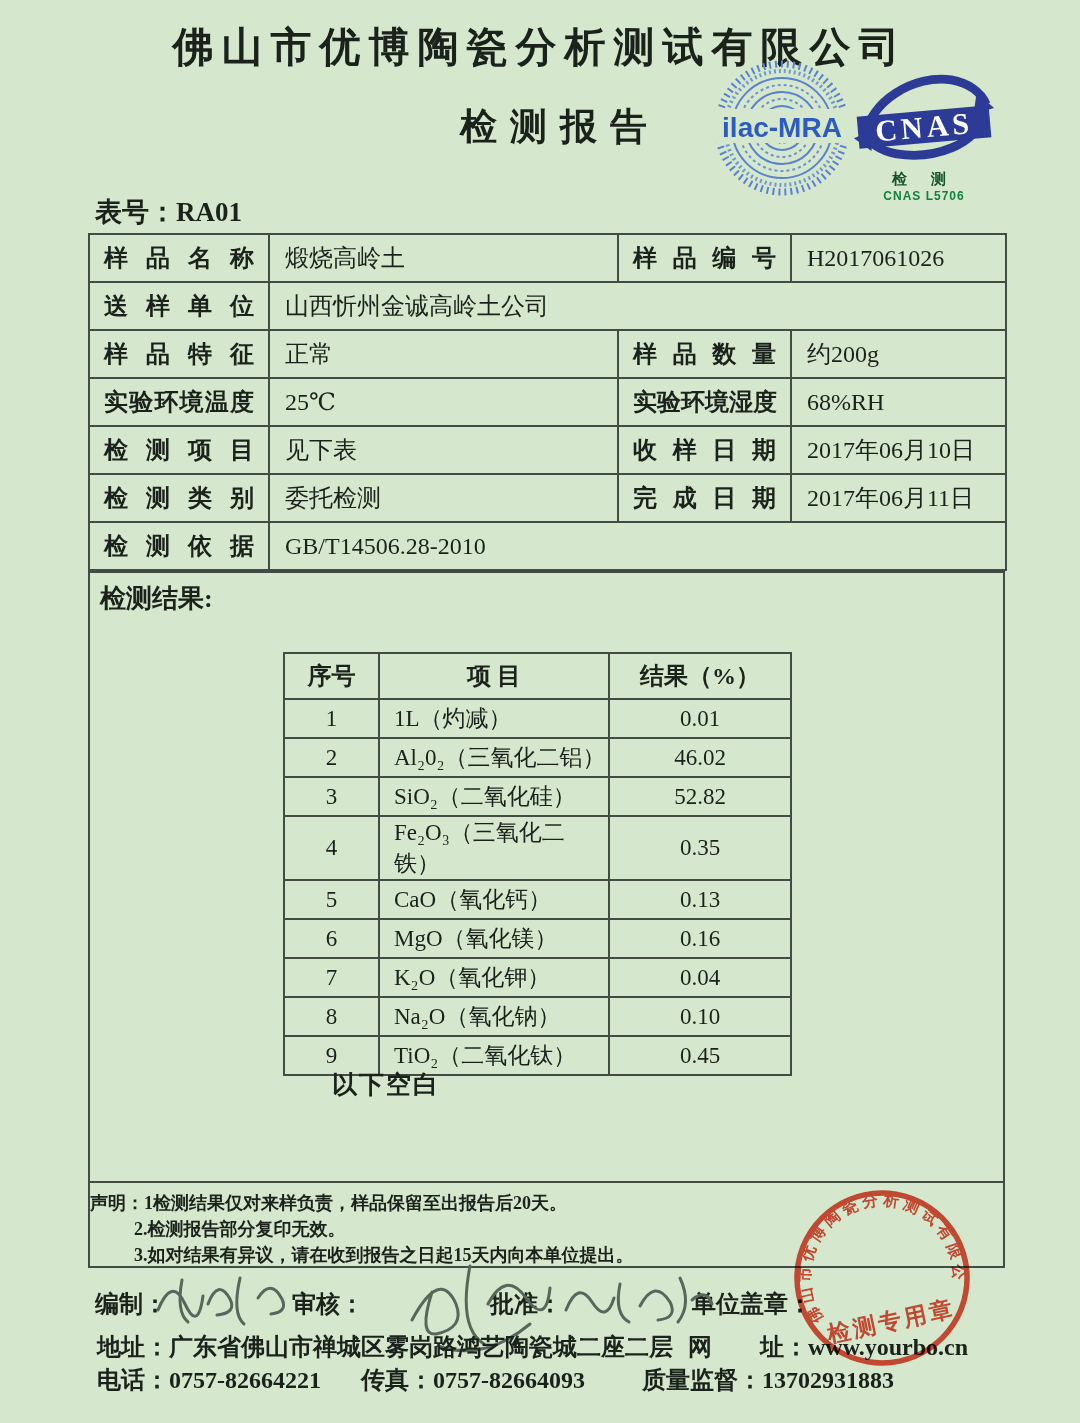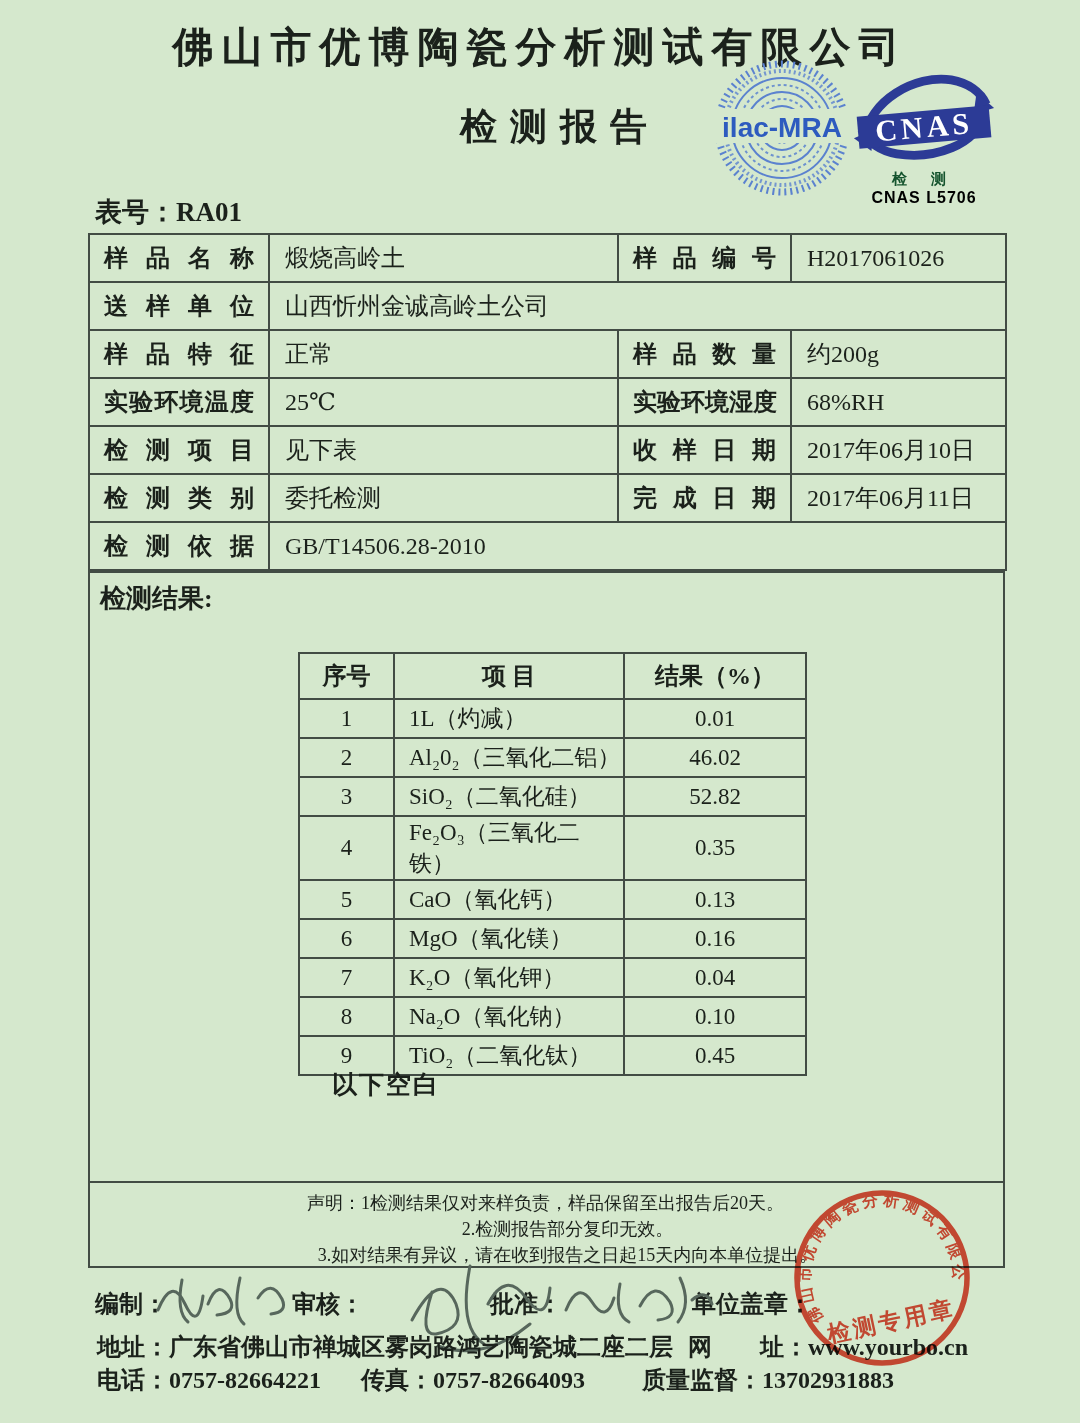--- a/index.html
+++ b/index.html
@@ -19,22 +19,22 @@
     text-align:center; font-size:41px; font-weight:700; letter-spacing:8px;
   }
   .report-title {
     position:absolute; top:102px; left:60px; width:1000px;
     text-align:center; font-size:37px; font-weight:700; letter-spacing:13px;
   }
   .ilac-logo { position:absolute; left:712px; top:58px; width:140px; height:140px; }
   .cnas-logo { position:absolute; left:851px; top:60px; width:146px; }
   .cnas-sub1 { text-align:center; font-size:15px; font-weight:700; letter-spacing:10px;
                color:#14532d; margin-top:2px; font-family:"Liberation Sans",sans-serif; }
-  .cnas-sub2 { text-align:center; font-size:16px; font-weight:700; letter-spacing:1px;
-               color:#000000; font-family:"Liberation Sans",sans-serif; }
+  .cnas-sub2 { text-align:center; font-size:12px; font-weight:700; letter-spacing:1px;
+               color:#15803d; font-family:"Liberation Sans",sans-serif; }
 
   
   .meta-form-no   { position:absolute; left:95px;  top:194px; font-size:27px; font-weight:600; }
   .meta-report-no { position:absolute; left:628px; top:194px; font-size:27px; font-weight:600; }
 
   
   .info-table {
     position:absolute; left:88px; top:233px; width:917px;
     border-collapse:collapse; table-layout:fixed;
   }
@@ -45,33 +45,33 @@
   }
   .info-table td.val { padding-left:15px; font-weight:500; }
 
   
   .results-box {
     position:absolute; left:88px; top:571px; width:917px; height:612px;
     border:2px solid #424c44;
   }
   .results-label { position:absolute; left:10px; top:8px; font-size:26px; font-weight:700; }
   .results-table {
-    position:absolute; left:208px; top:79px; width:507px;
+    position:absolute; left:193px; top:79px; width:507px;
     border-collapse:collapse; table-layout:fixed;
   }
   .results-table th { border:2px solid #424c44; height:46px; font-size:24px; font-weight:700; text-align:center; }
   .results-table td { border:2px solid #424c44; height:39px; font-size:23px; text-align:center; }
   .results-table td.item { text-align:left; padding-left:14px; }
   .below-blank { position:absolute; left:242px; top:495px; font-size:25px; font-weight:600; letter-spacing:2px; }
 
   
   .statement-box {
     position:absolute; left:88px; top:1183px; width:917px; height:85px;
     border:2px solid #424c44; border-top:none;
-    padding:7px 10px 0 8px; font-size:18px; font-weight:400; line-height:26px;text-align:center;
+    padding:7px 10px 0 0; font-size:18px; font-weight:700; line-height:26px;
   }
   .statement-box .s-rest { margin-left:44px; }
 
   
   .fline { position:absolute; font-size:24px; font-weight:700; white-space:nowrap; }
   .sig-svg { position:absolute; pointer-events:none; }
 
   
   .stamp-svg { position:absolute; left:786px; top:1184px; width:192px; height:192px;
                opacity:.92; mix-blend-mode:multiply; }

